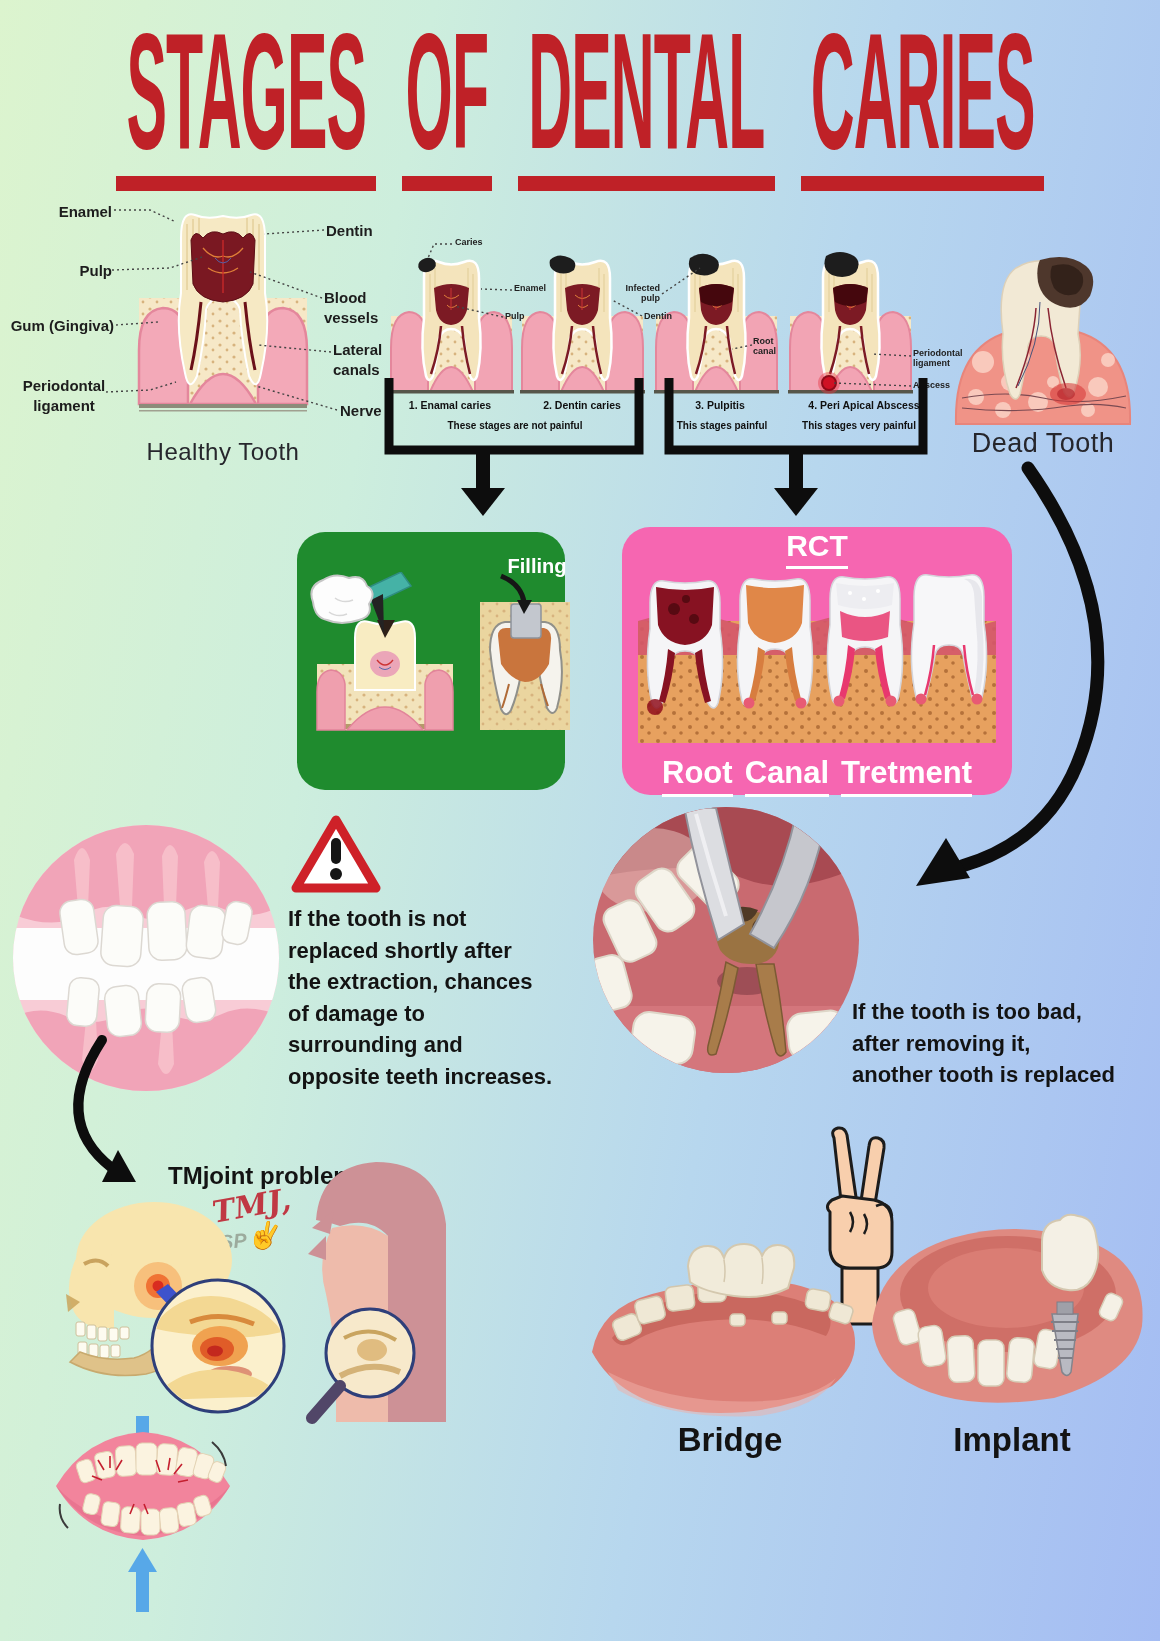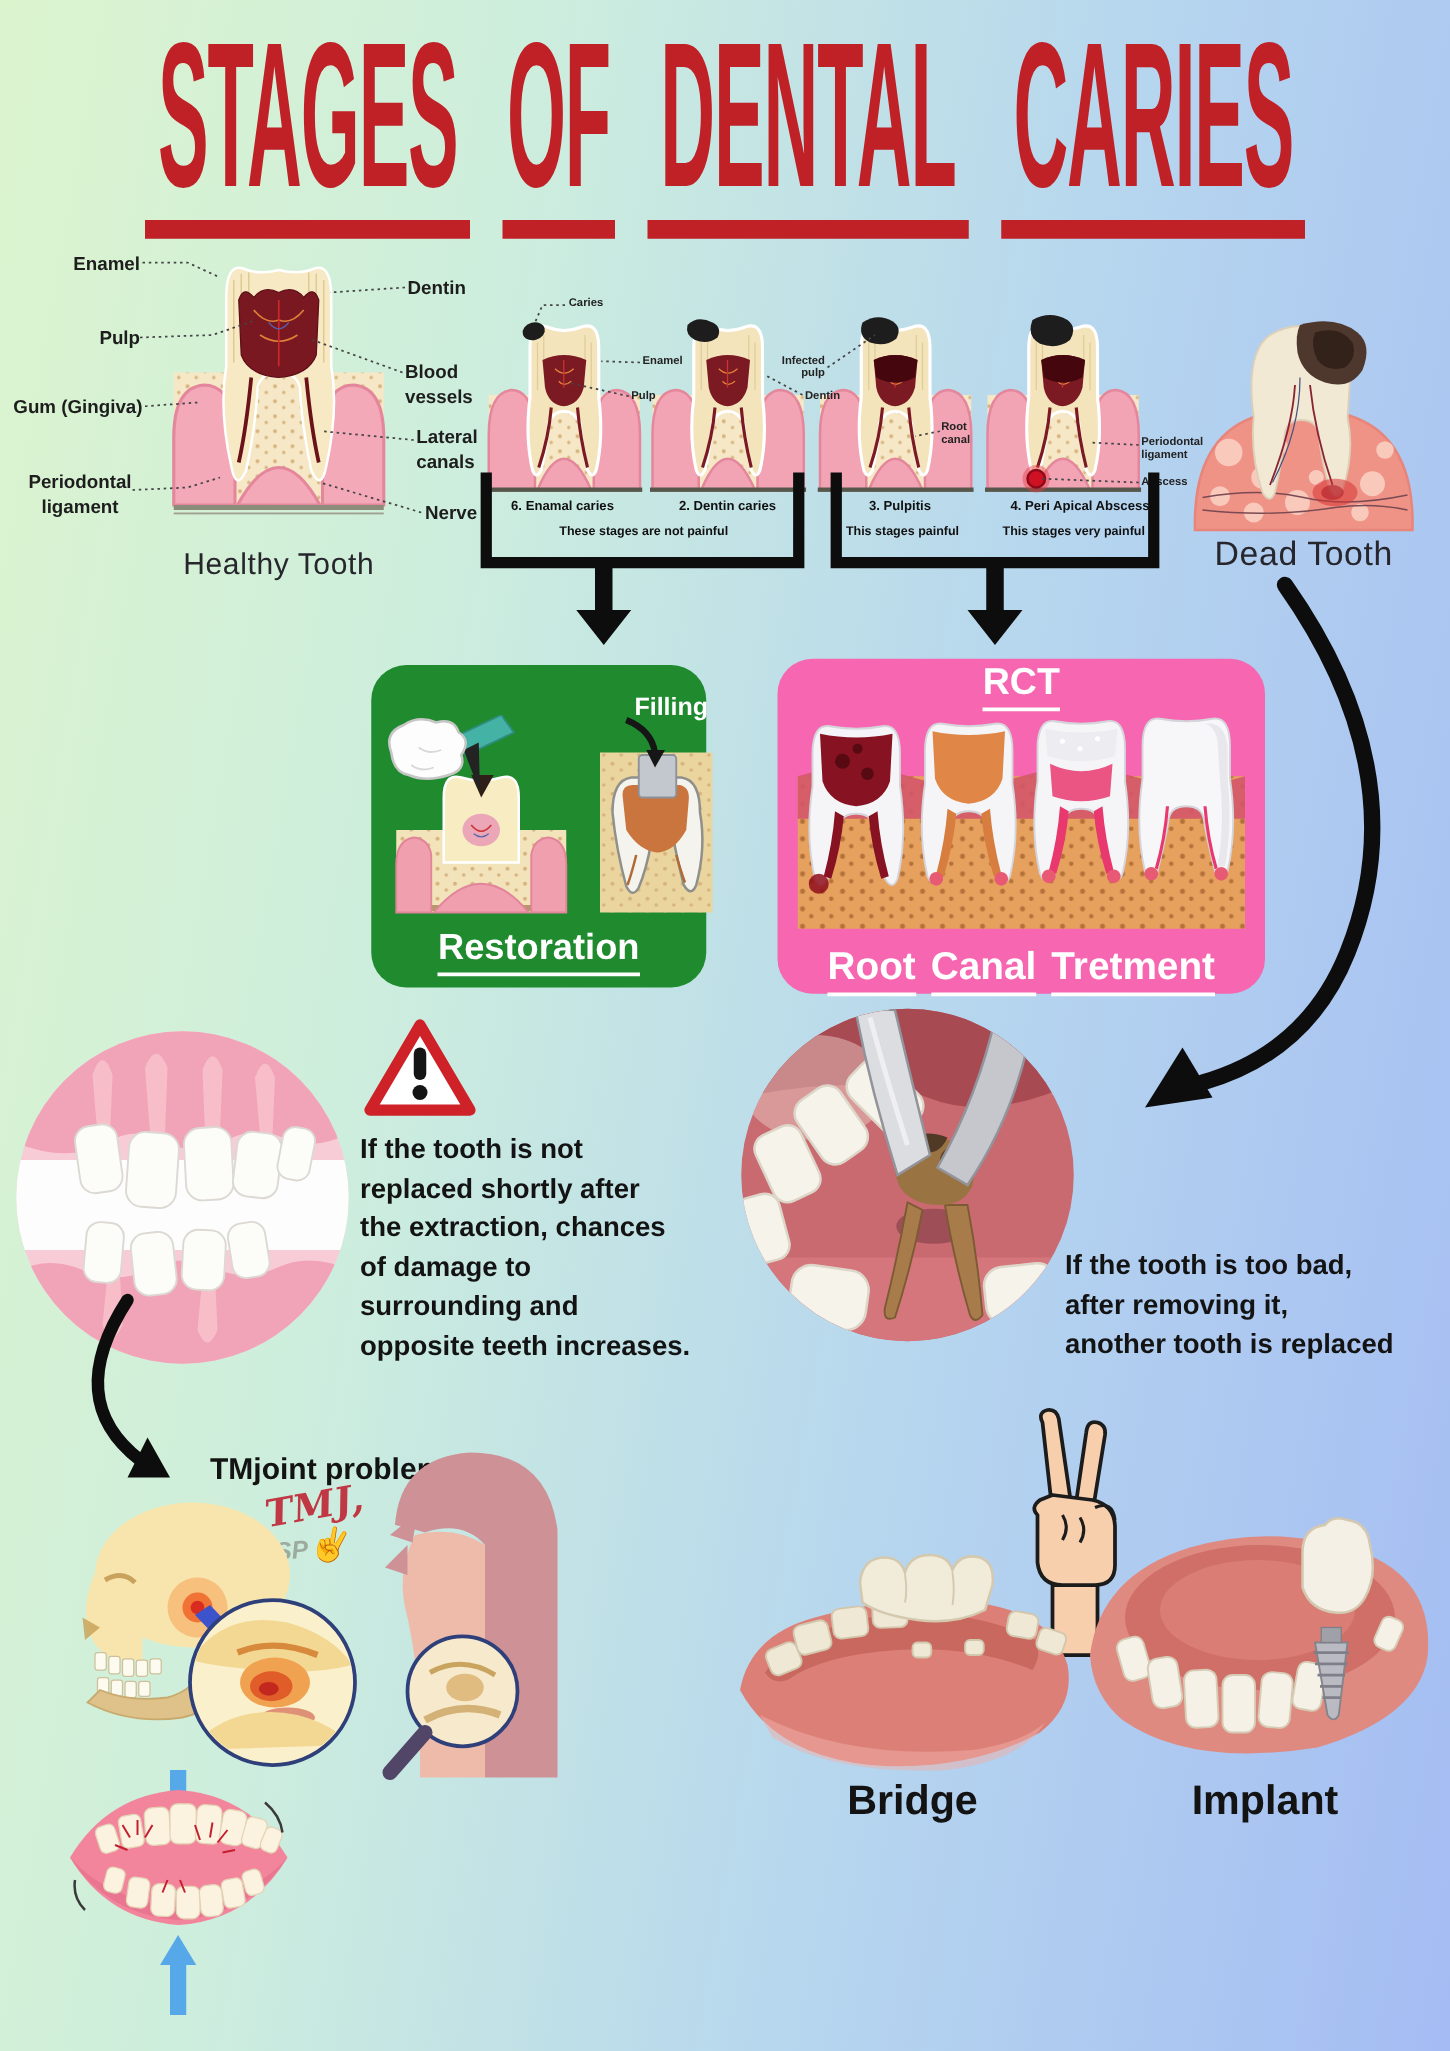--- a/index.html
+++ b/index.html
@@ -131,21 +131,21 @@
 
   <div class="callout" style="left:455px;top:237px">Caries</div>
   <div class="callout" style="left:514px;top:283px">Enamel</div>
   <div class="callout" style="left:505px;top:311px">Pulp</div>
   <div class="callout" style="left:644px;top:311px">Dentin</div>
   <div class="callout r" style="left:610px;top:283px;width:50px">Infected pulp</div>
   <div class="callout" style="left:753px;top:336px;width:38px">Root canal</div>
   <div class="callout" style="left:913px;top:348px;width:62px">Periodontal ligament</div>
   <div class="callout" style="left:913px;top:380px">Abscess</div>
 
-  <div class="stage-name" style="left:384px;top:399px;width:132px">6. Enamal caries</div>
+  <div class="stage-name" style="left:384px;top:399px;width:132px">1. Enamal caries</div>
   <div class="stage-name" style="left:516px;top:399px;width:132px">2. Dentin caries</div>
   <div class="pain" style="left:400px;top:420px;width:230px">These stages are not painful</div>
   <div class="stage-name" style="left:656px;top:399px;width:128px">3. Pulpitis</div>
   <div class="pain" style="left:648px;top:420px;width:148px">This stages painful</div>
   <div class="stage-name" style="left:788px;top:399px;width:152px">4. Peri Apical Abscess</div>
   <div class="pain" style="left:778px;top:420px;width:162px">This stages very painful</div>
 
   <svg class="abs" style="left:948px;top:252px" width="190" height="175" viewBox="0 0 190 175">
     <path d="M8,172 Q6,96 60,80 Q95,72 130,80 Q184,96 182,172 Z" fill="#f09387" stroke="#e8857b" stroke-width="2"></path>
     <g fill="#f9c9bc">
@@ -192,21 +192,20 @@
       <path d="M24,40 Q32,46 42,42 M30,26 Q38,32 48,28" stroke="#d8d8d8" stroke-width="1.5" fill="none"></path>
       <rect x="175" y="30" width="90" height="128" fill="#ead59f"></rect>
         <rect x="175" y="30" width="90" height="128" fill="url(#speck)"></rect>
       <path d="M185,78 Q185,52 200,50 L240,50 Q255,52 255,78 Q260,106 252,136 Q248,146 242,136 Q236,112 234,100 Q232,90 224,92 Q218,94 216,102 Q212,124 206,138 Q201,147 196,137 Q188,108 185,78 Z" fill="#f5f3ed" stroke="#90908a" stroke-width="2"></path>
       <path d="M193,64 Q193,56 201,56 L239,56 Q247,58 246,68 L244,92 Q234,110 220,110 Q206,108 196,92 Z" fill="#c9753d"></path>
       <rect x="206" y="32" width="30" height="34" rx="3" fill="#c3c7ce" stroke="#8d929a" stroke-width="1.5"></rect>
       <path d="M204,112 Q200,128 197,136 M236,112 Q240,126 243,134" stroke="#b06a36" stroke-width="2" fill="none"></path>
       <path d="M196,4 Q216,12 219,30" stroke="#161616" stroke-width="5" fill="none"></path>
       <polygon points="212,28 227,28 219,42" fill="#161616"></polygon>
     </svg>
-    <div class="whitehead" style="position:absolute;left:0;right:0;top:210px;font-size:29px"><span class="uline">Restoration</span></div>
   </div>
 
   <div class="treat-box" style="left:622px;top:527px;width:390px;height:268px;background:#f666b1">
     <div class="whitehead" style="position:absolute;left:0;right:0;top:2px;font-size:30px"><span class="uline">RCT</span></div>
     <svg style="position:absolute;left:16px;top:42px" width="358" height="178" viewBox="0 0 358 178">
       <rect x="0" y="52" width="358" height="122" fill="#e7a15f"></rect>
         <rect x="0" y="52" width="358" height="122" fill="url(#speckO)"></rect>
       <path d="M0,52 Q45,38 89,52 Q134,66 179,52 Q224,38 268,52 Q313,66 358,52 L358,86 L0,86 Z" fill="#d4566a" opacity=".9"></path>
       <g transform="translate(8,6)">
         <use href="#rtoothP" fill="#f5f5f7" stroke="#d4d4da" stroke-width="1.5"></use>

